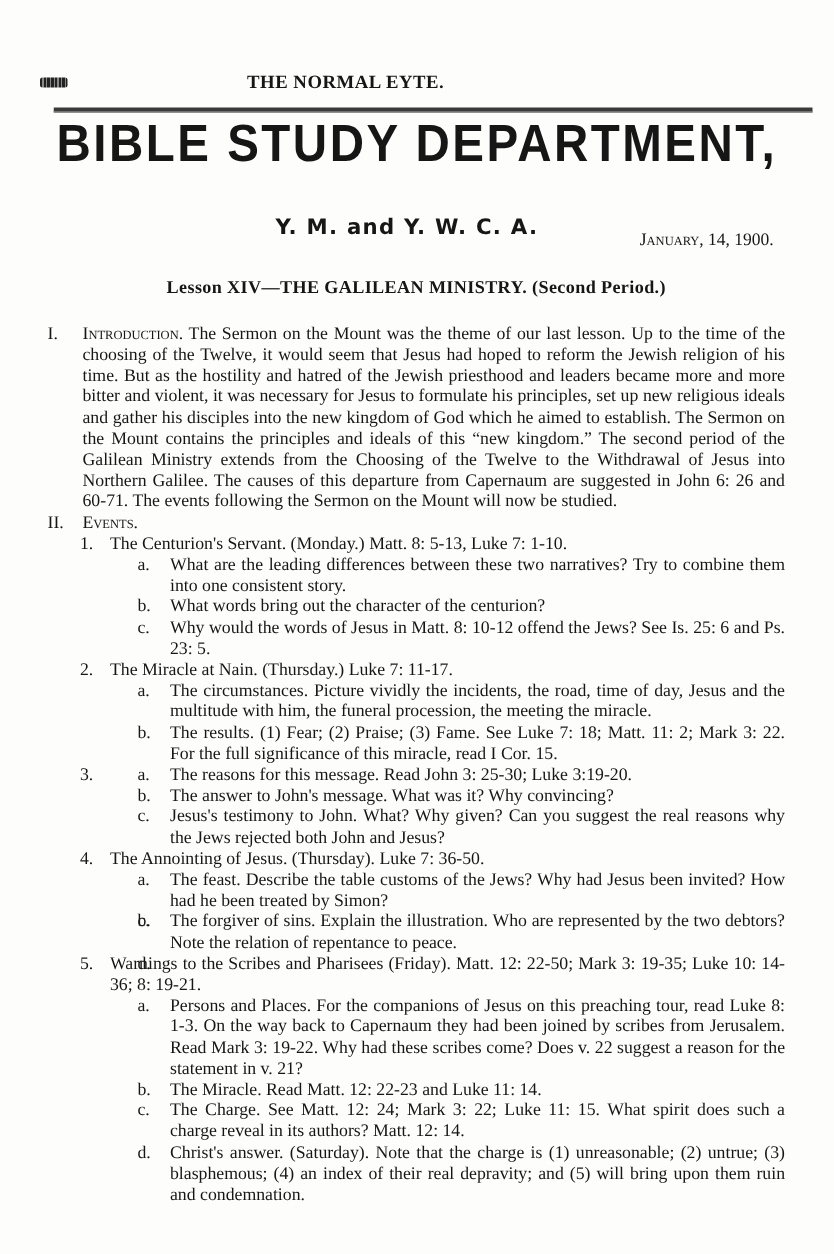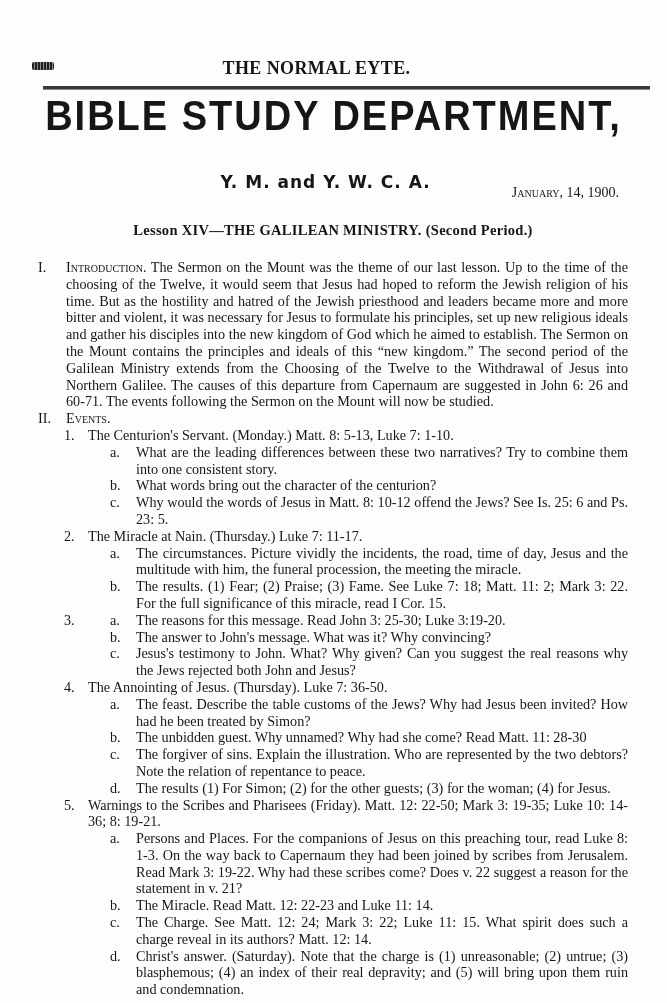--- a/index.html
+++ b/index.html
@@ -4,21 +4,21 @@
 <style>
   html, body { margin:0; padding:0; }
   body {
     width:667px; height:1003px; background:#fdfdfb; overflow:hidden;
     font-family:"Liberation Serif","DejaVu Serif",serif; color:#161616;
     position:relative;
   }
   .ornament { position:absolute; left:32px; top:62px; width:22px; height:8px;
     background:repeating-linear-gradient(90deg,#222 0 2px,#888 2px 3px); border-radius:2px; }
   .running-head { position:absolute; left:0; width:553px; top:58px; text-align:center;
-    font-size:18px; font-weight:bold; letter-spacing:0.4px;margin-left:40px; }
+    font-size:15px; font-weight:bold; letter-spacing:0.4px; }
   .rule { position:absolute; left:43px; width:607px; top:86px; height:3px; background:#3a3a3a;
     border-bottom:1px solid #888; }
   .dept-title { position:absolute; left:0; width:667px; top:95px; text-align:center;
     font-family:"Liberation Sans","DejaVu Sans",sans-serif; font-size:38px; font-weight:bold;
     letter-spacing:2px; transform:scaleY(1.1); }
   .org { position:absolute; left:0; width:651px; top:172px; text-align:center;
     font-family:"DejaVu Sans",sans-serif; font-weight:bold; font-size:17px; letter-spacing:1px; }
   .date { position:absolute; right:48px; top:185px; font-size:14px; font-variant:small-caps; }
   .lesson-title { position:absolute; left:0; width:666px; top:222px; text-align:center;
     font-size:14.5px; font-weight:bold; letter-spacing:0.3px; }
@@ -72,23 +72,23 @@
       <span class="item-num">3.</span>
       <div class="sub"><span class="sub-letter">a.</span><span>The reasons for this message.  Read John 3: 25-30; Luke 3:19-20.</span></div>
       <div class="sub"><span class="sub-letter">b.</span><span>The answer to John's message.  What was it?  Why convincing?</span></div>
       <div class="sub"><span class="sub-letter">c.</span><span>Jesus's testimony to John.  What?  Why given?  Can you suggest the real reasons why the Jews rejected both John and Jesus?</span></div>
     </div>
 
     <div class="item">
       <span class="item-num">4.</span>
       <span>The Annointing of Jesus.  (Thursday).  Luke 7: 36-50.</span>
       <div class="sub"><span class="sub-letter">a.</span><span>The feast.  Describe the table customs of the Jews?  Why had Jesus been invited? How had he been treated by Simon?</span></div>
-      <div class="sub"><span class="sub-letter">b.</span><span>The unbidden guest.  Why unnamed?  Why had she come?  Read Matt. 11: 28-30</span></div>
+      <div class="sub"><span class="sub-letter">b.</span></div>
       <div class="sub"><span class="sub-letter">c.</span><span>The forgiver of sins.  Explain the illustration.  Who are represented by the two debtors?  Note the relation of repentance to peace.</span></div>
-      <div class="sub"><span class="sub-letter">d.</span><span>The results (1) For Simon; (2) for the other guests; (3) for the woman; (4) for Jesus.</span></div>
+      <div class="sub"><span class="sub-letter">d.</span></div>
     </div>
 
     <div class="item">
       <span class="item-num">5.</span>
       <span>Warnings to the Scribes and Pharisees  (Friday).  Matt. 12: 22-50; Mark 3: 19-35; Luke 10: 14-36; 8: 19-21.</span>
       <div class="sub"><span class="sub-letter">a.</span><span>Persons and Places.  For the companions of Jesus on this preaching tour, read Luke 8: 1-3.  On the way back to Capernaum they had been joined by scribes from Jerusalem.  Read Mark 3: 19-22.  Why had these scribes come?  Does v. 22 suggest a reason for the statement in v. 21?</span></div>
       <div class="sub"><span class="sub-letter">b.</span><span>The Miracle.  Read Matt. 12: 22-23 and Luke 11: 14.</span></div>
       <div class="sub"><span class="sub-letter">c.</span><span>The Charge.  See Matt. 12: 24; Mark 3: 22; Luke 11: 15.  What spirit does such a charge reveal in its authors?  Matt. 12: 14.</span></div>
       <div class="sub"><span class="sub-letter">d.</span><span>Christ's answer.  (Saturday).  Note that the charge is (1) unreasonable; (2) untrue; (3) blasphemous; (4) an index of their real depravity; and (5) will bring upon them ruin and condemnation.</span></div>
       

